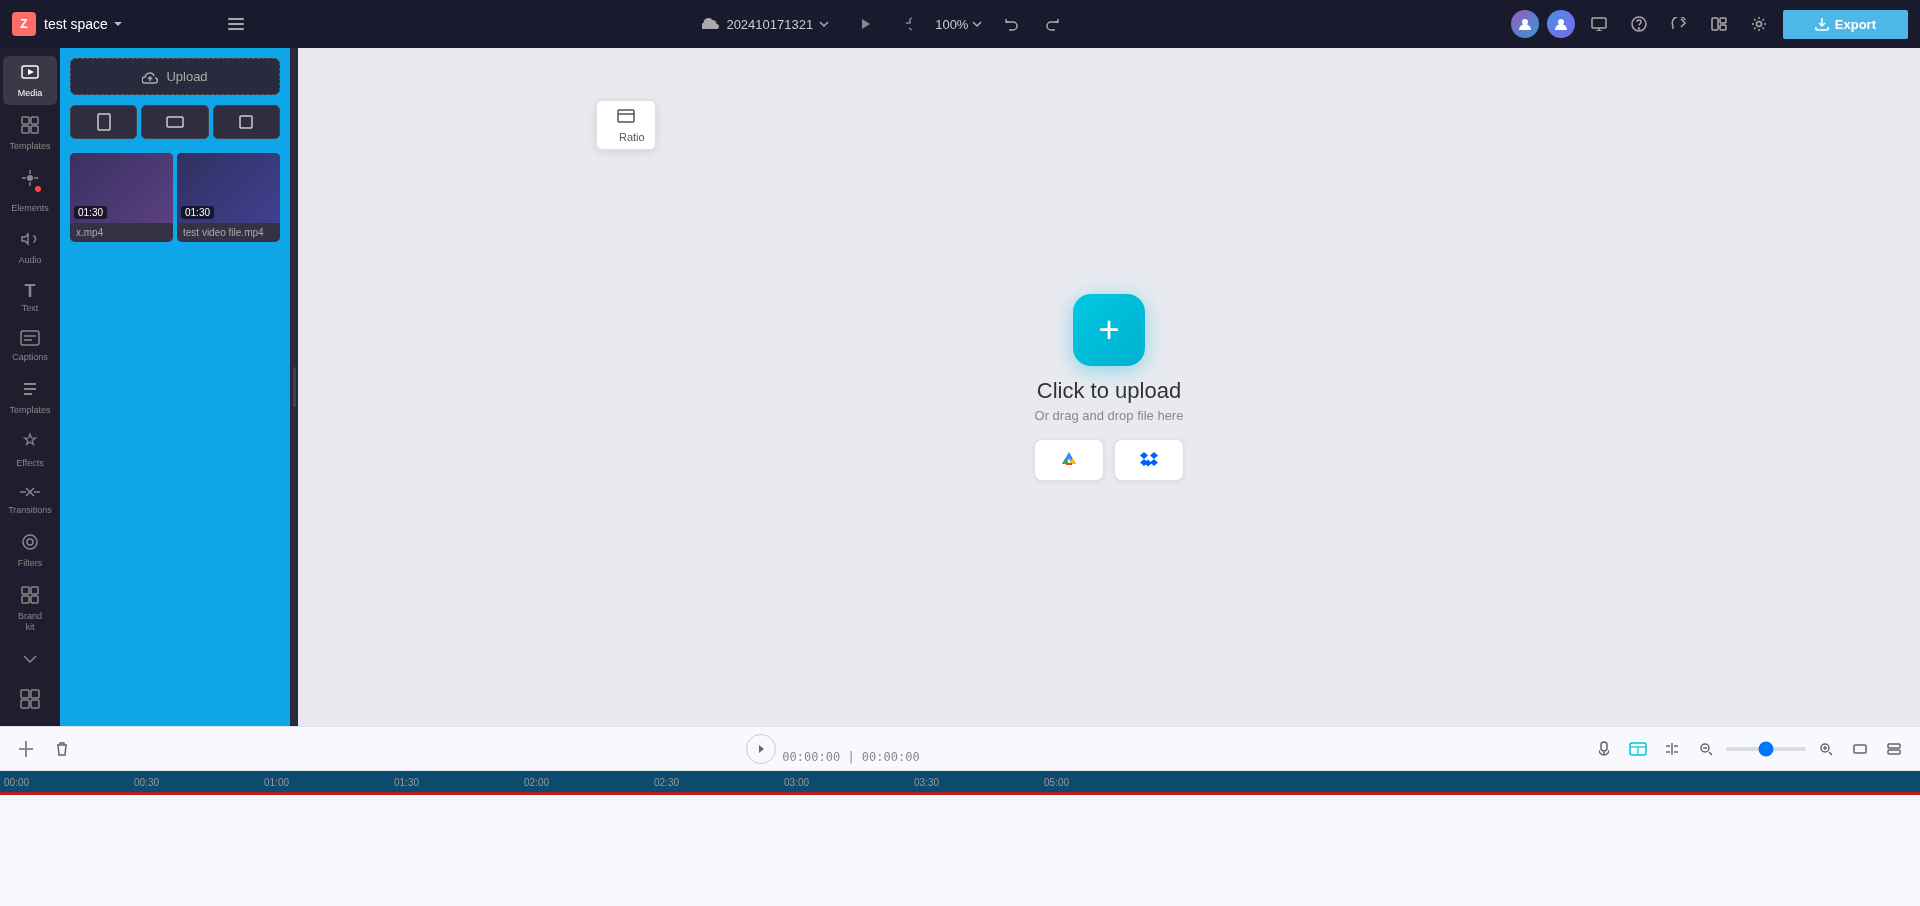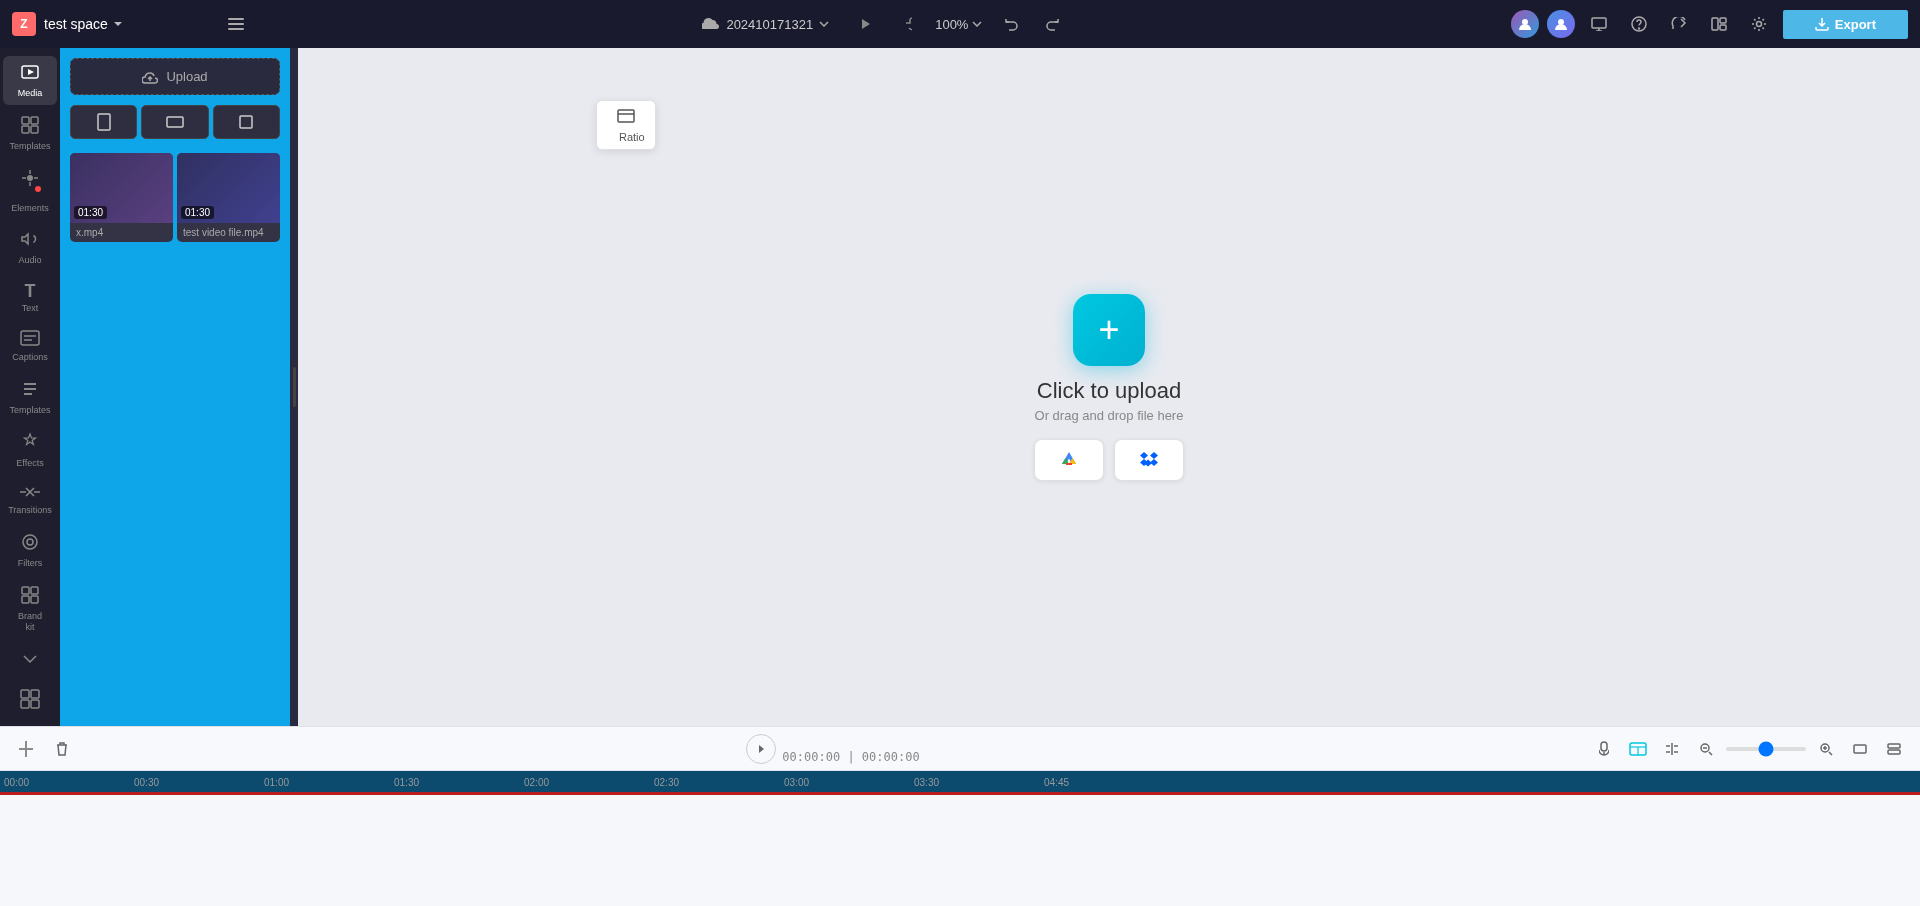--- a/index.html
+++ b/index.html
@@ -798,17 +798,17 @@
   <div class="timeline-ruler">
     <div class="ruler-marks">
       <div class="ruler-mark">00:00</div>
       <div class="ruler-mark">00:30</div>
       <div class="ruler-mark">01:00</div>
       <div class="ruler-mark">01:30</div>
       <div class="ruler-mark">02:00</div>
       <div class="ruler-mark">02:30</div>
       <div class="ruler-mark">03:00</div>
       <div class="ruler-mark">03:30</div>
-      <div class="ruler-mark">04:45</div>
+      <div class="ruler-mark">05:00</div>
     </div>
   </div>
 
 </div>
 
 </body></html>

